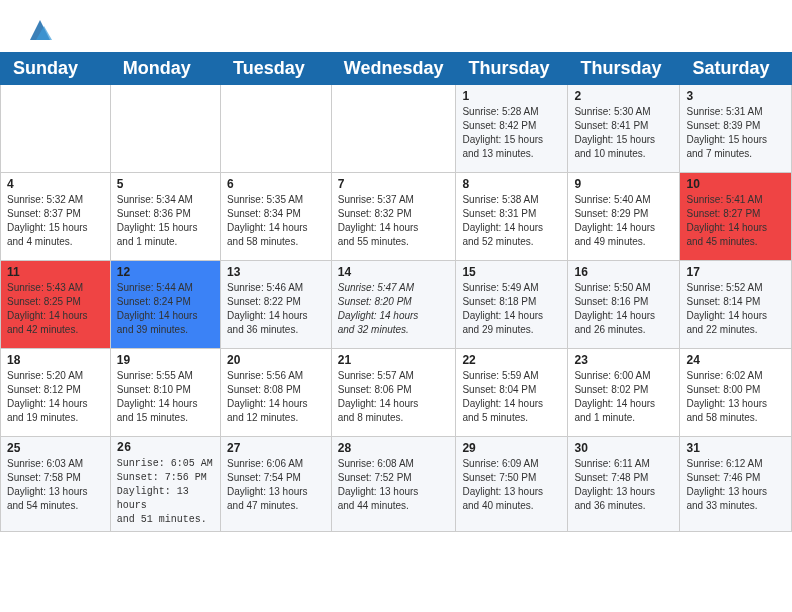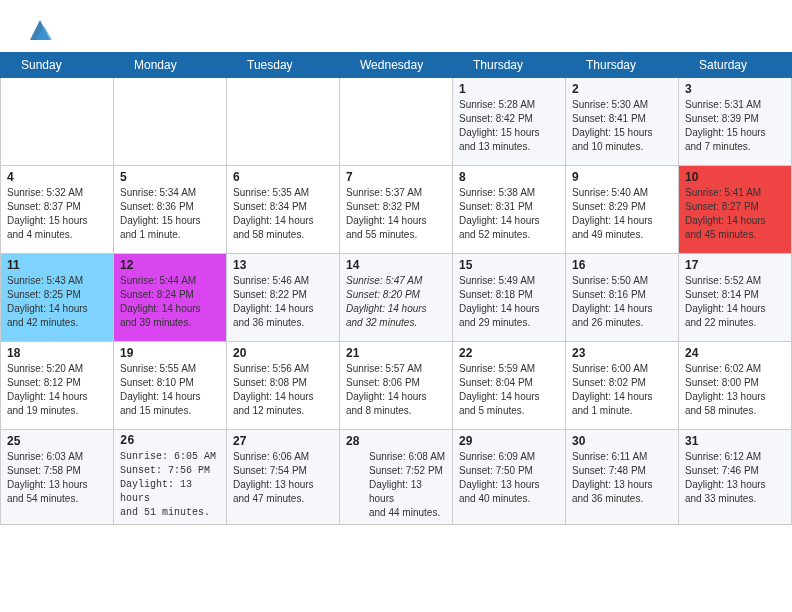--- a/index.html
+++ b/index.html
@@ -55,25 +55,25 @@
       margin-top: 2px;
     }
     .calendar {
       width: 100%;
       border-collapse: collapse;
       font-size: 11px;
     }
     .calendar thead th {
       background: #1a6aab;
       color: #fff;
-      font-weight: normal;
-      padding: 5px 20px;
+      font-weight: bold;
+      padding: 5px 12px;
       text-align: left;
       border: 1px solid #1a6aab;
-      font-size: 12px;
+      font-size: 18px;
     }
     .calendar tbody td {
       border: 1px solid #ccc;
       vertical-align: top;
       padding: 4px 6px;
       height: 88px;
       width: 113px;
       background: #fff;
     }
     .calendar tbody tr:nth-child(odd) td {
@@ -202,28 +202,28 @@
         </td>
         <td style="background: #ef4444;">
           <div class="day-num">10</div>
           <div class="day-info" style="white-space: pre-line;">Sunrise: 5:41 AM
 Sunset: 8:27 PM
 Daylight: 14 hours
 and 45 minutes.</div>
         </td>
       </tr>
       <tr>
-        <td style="background: #7dd3fc;">
+        <td style="background: #ef4444;">
           <div class="day-num">11</div>
           <div class="day-info" style="white-space: pre-line;">Sunrise: 5:43 AM
 Sunset: 8:25 PM
 Daylight: 14 hours
 and 42 minutes.</div>
         </td>
-        <td style="background: #d946ef; margin-top: 44px;">
+        <td style="background: #3b82f6; margin-top: 44px;">
           <div class="day-num">12</div>
           <div class="day-info" style="white-space: pre-line;">Sunrise: 5:44 AM
 Sunset: 8:24 PM
 Daylight: 14 hours
 and 39 minutes.</div>
         </td>
         <td style="background: rgb(245, 247, 250);">
           <div class="day-num">13</div>
           <div class="day-info" style="white-space: pre-line;">Sunrise: 5:46 AM
 Sunset: 8:22 PM
@@ -327,21 +327,21 @@
         </td>
         <td style="background: rgb(245, 247, 250);">
           <div class="day-num">27</div>
           <div class="day-info" style="white-space: pre-line;">Sunrise: 6:06 AM
 Sunset: 7:54 PM
 Daylight: 13 hours
 and 47 minutes.</div>
         </td>
         <td style="background: rgb(245, 247, 250);">
           <div class="day-num">28</div>
-          <div class="day-info" style="white-space: pre-line; margin-left: 23px;">Sunrise: 6:08 AM
+          <div class="day-info" style="white-space: pre-line;">Sunrise: 6:08 AM
 Sunset: 7:52 PM
 Daylight: 13 hours
 and 44 minutes.</div>
         </td>
         <td style="background: rgb(245, 247, 250);">
           <div class="day-num">29</div>
           <div class="day-info" style="white-space: pre-line;">Sunrise: 6:09 AM
 Sunset: 7:50 PM
 Daylight: 13 hours
 and 40 minutes.</div>

